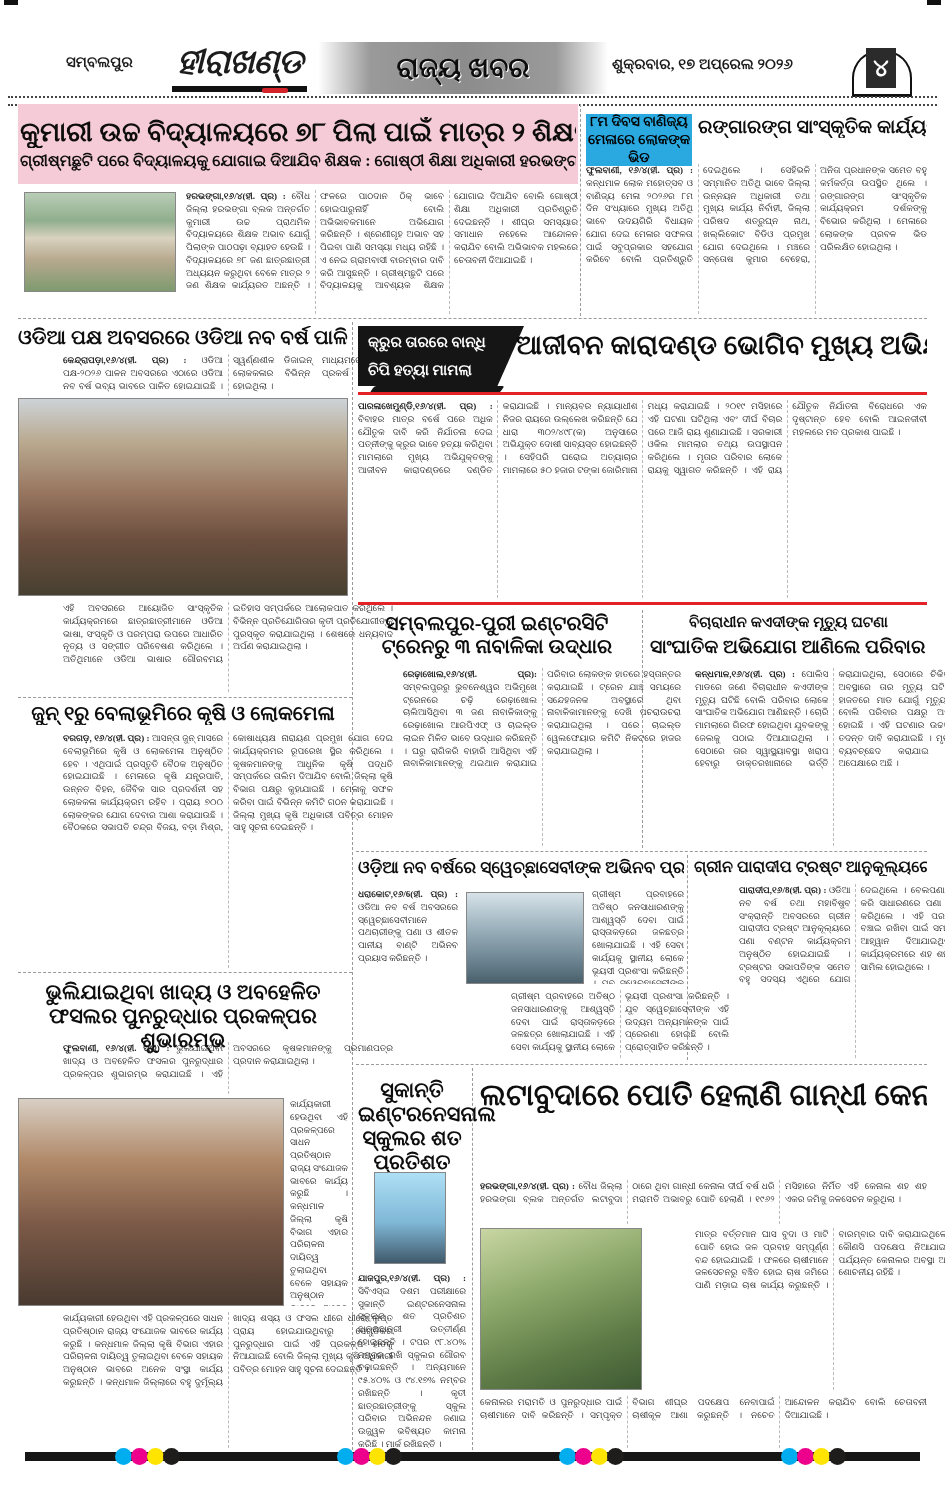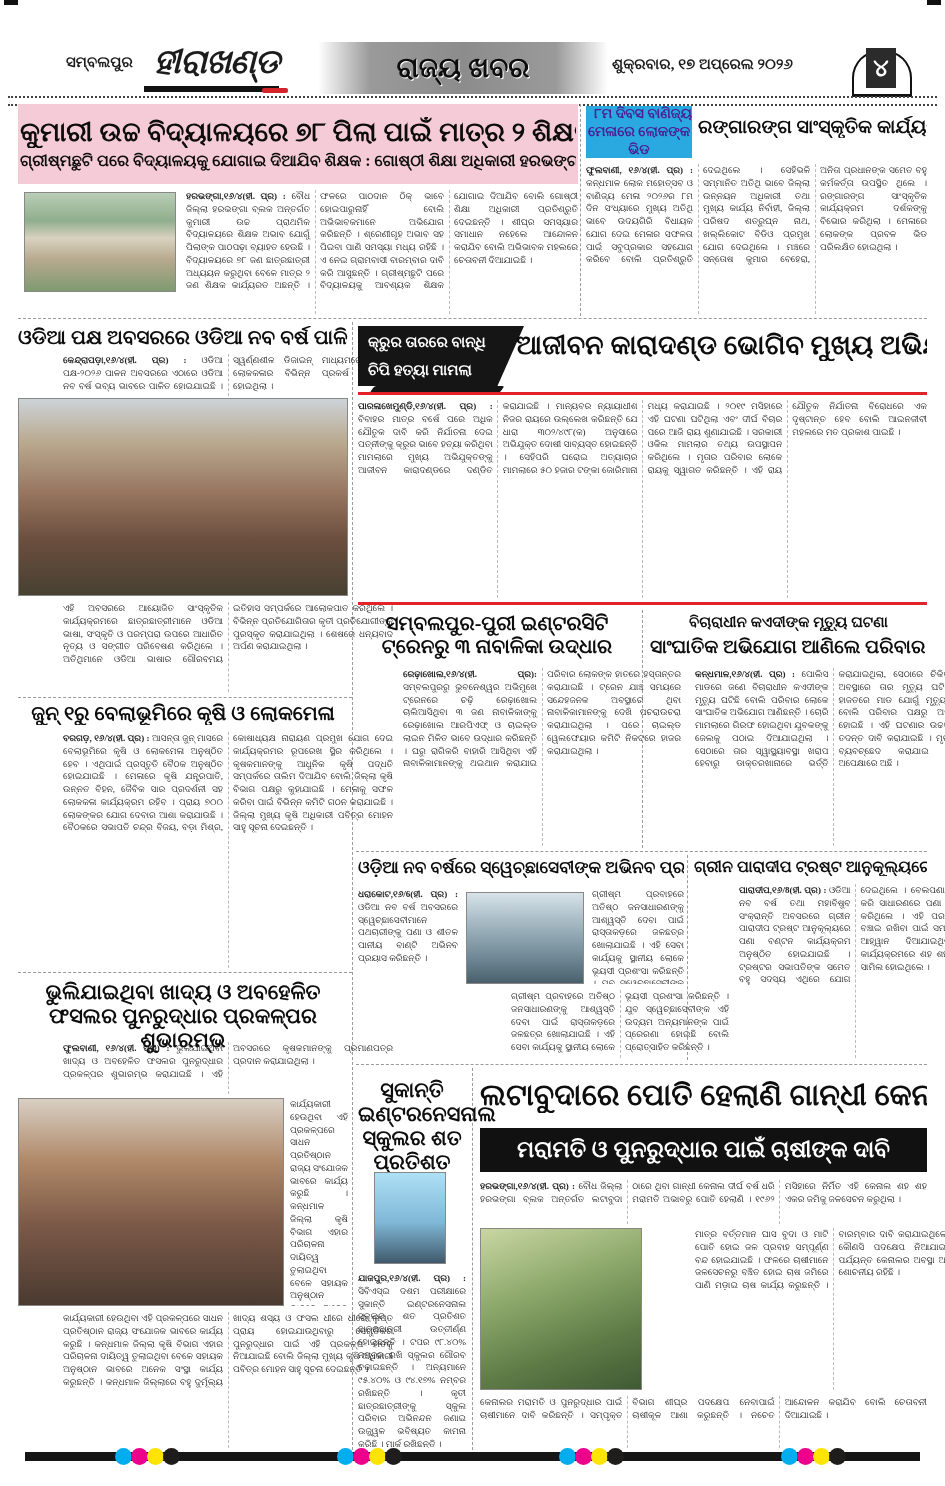--- a/index.html
+++ b/index.html
@@ -2,22 +2,22 @@
 <html><head>
 <meta charset="utf-8">
 <style>
   html,body{margin:0;padding:0;background:#e9e9e9;}
   .page{position:relative;width:945px;height:1486px;background:#ffffff;margin:0 auto;
         font-family:Liberation Serif, serif;color:#1c1c1c;overflow:hidden;}
   .abs{position:absolute;}
 
   
   .edition{left:66px;top:54px;font-size:15px;font-weight:bold;}
-  .logo{left:144px;top:40px;width:135px;height:46px;font-size:34px;font-weight:900;
-        letter-spacing:-1px;border-bottom:6px solid #111;line-height:44px;text-align:right;
+  .logo{left:172px;top:40px;width:135px;height:46px;font-size:34px;font-weight:900;
+        letter-spacing:-1px;border-bottom:6px solid #111;line-height:44px;text-align:center;
         font-style:italic;}
   .logo-redmark{left:262px;top:88px;width:26px;height:5px;background:#d5232a;border-radius:2px;}
   .section-banner{left:318px;top:42px;width:290px;height:52px;
         background:linear-gradient(90deg,rgba(170,170,170,0) 0%,#9a9a9a 18%,#8c8c8c 50%,#9a9a9a 82%,rgba(170,170,170,0) 100%);
         display:flex;align-items:center;justify-content:center;}
   .section-banner span{font-size:28px;font-weight:900;color:#0d0d0d;text-shadow:1px 1px 0 #fff;}
   .dateline-top{left:612px;top:56px;font-size:15px;font-weight:bold;}
   .page-badge{left:852px;top:50px;width:56px;height:42px;border:2px solid #111;
         border-bottom:3px solid #111;border-radius:28px 28px 0 0;background:#fff;}
   .page-badge .num{position:absolute;left:12px;top:-4px;width:30px;height:40px;background:#2b2b2b;
@@ -35,22 +35,22 @@
   .headline{font-weight:900;color:#0d0d0d;text-align:center;line-height:1.15;}
   .nowrap{white-space:nowrap;overflow:hidden;}
   .body-text{font-size:9px;line-height:1.42;text-align:justify;overflow:hidden;color:#222;}
   .cols2{column-count:2;column-gap:10px;column-rule:1px dashed #bbb;margin-left:45px;}
   .cols3{column-count:3;column-gap:10px;column-rule:1px dashed #bbb;}
   .cols4{column-count:4;column-gap:10px;column-rule:1px dashed #bbb;}
   .dl{font-weight:bold;}
 
   
   .pink-band{background:#f5cbd8;display:flex;flex-direction:column;align-items:center;justify-content:center;}
-  .kicker-blue{background:#2aa9e0;color:#4c1d95;font-weight:bold;font-size:14px;line-height:1.3;
-        display:flex;flex-direction:column;align-items:flex-end;justify-content:center;text-align:center;}
+  .kicker-blue{background:#2aa9e0;color:#000000;font-weight:bold;font-size:14px;line-height:1.3;
+        display:flex;flex-direction:column;align-items:center;justify-content:center;text-align:center;margin-top:8px;}
   .kicker-black{background:#151515;color:#fff;font-weight:bold;font-size:15px;line-height:1.35;
         display:flex;flex-direction:column;align-items:flex-start;justify-content:center;padding:4px 10px;
         clip-path:polygon(0 0,100% 0,84% 100%,0 100%);gap:8px;}
   .swoosh{background:#151515;height:7px;transform:skewX(-35deg);border-radius:2px;}
   .rev-bar{background:#111;color:#fff;font-weight:900;display:flex;align-items:center;justify-content:center;}
 
   
   .photo{border:1px solid #888;box-sizing:border-box;}
   .ph-school{background:linear-gradient(180deg,#b9cdb6 0%,#8fae8c 28%,#d9d2c0 46%,#b7a98e 68%,#7e9a6f 100%);}
   .ph-group{background:linear-gradient(180deg,#cdd3d8 0%,#b9a98f 22%,#97755f 48%,#6b4e3e 72%,#474031 100%);}
@@ -181,23 +181,20 @@
   <div class="abs hdash" style="left:356px;top:1064px;width:571px;"></div>
   <div class="abs vdash" style="left:472px;top:1068px;height:382px;"></div>
   <div class="abs headline" style="left:358px;top:1078px;width:108px;font-size:21px;">ସୁକାନ୍ତି ଇଣ୍ଟରନେସନାଲ ସ୍କୁଲର ଶତ ପ୍ରତିଶତ ସଫଳତା</div>
   <div class="abs photo ph-student" style="left:374px;top:1172px;width:72px;height:92px;"></div>
   <div class="abs body-text" style="left:358px;top:1272px;width:108px;height:176px;">
     <span class="dl">ଯାଜପୁର,୧୬/୪(ହୀ. ପ୍ର) :</span>
     <span>ସିବିଏସ୍ଇ ଦଶମ ପରୀକ୍ଷାରେ ସୁକାନ୍ତି ଇଣ୍ଟରନେସନାଲ ସ୍କୁଲର ଶତ ପ୍ରତିଶତ ଛାତ୍ରଛାତ୍ରୀ ଉତ୍ତୀର୍ଣ୍ଣ ହୋଇଛନ୍ତି । ଟପର ୯୮.୪୦% ନମ୍ବର ରଖି ସ୍କୁଲର ଗୌରବ ବଢ଼ାଇଛନ୍ତି । ଅନ୍ୟମାନେ ୯୫.୪୦% ଓ ୯୪.୧୭% ନମ୍ବର ରଖିଛନ୍ତି । କୃତୀ ଛାତ୍ରଛାତ୍ରୀଙ୍କୁ ସ୍କୁଲ ପରିବାର ଅଭିନନ୍ଦନ ଜଣାଇ ଉଜ୍ଜ୍ୱଳ ଭବିଷ୍ୟତ କାମନା କରିଛି । ମାର୍କ ରଖିଛନ୍ତି ।</span>
   </div>
 
   <div class="abs headline nowrap" style="left:480px;top:1078px;width:447px;font-size:30px;">ଲଟାବୁଦାରେ ପୋତି ହେଲାଣି ଗାନ୍ଧୀ କେନାଲ</div>
-  <div class="abs rev-bar" style="left:480px;top:1128px;width:447px;height:44px;font-size:23px;">
-    <span>ମରାମତି ଓ ପୁନରୁଦ୍ଧାର ପାଇଁ ଚାଷୀଙ୍କ ଦାବି</span>
-  </div>
   <div class="abs body-text cols3" style="left:480px;top:1180px;width:447px;height:44px;">
     <span class="dl">ହରଭଙ୍ଗା,୧୬/୪(ହୀ. ପ୍ର) :</span>
     <span>ବୌଧ ଜିଲ୍ଲା ହରଭଙ୍ଗା ବ୍ଲକ ଅନ୍ତର୍ଗତ ଲଟାବୁଦା ଠାରେ ଥିବା ଗାନ୍ଧୀ କେନାଲ ଦୀର୍ଘ ବର୍ଷ ଧରି ମରାମତି ଅଭାବରୁ ପୋତି ହେଲାଣି । ୧୯୬୨ ମସିହାରେ ନିର୍ମିତ ଏହି କେନାଲ ଶହ ଶହ ଏକର ଜମିକୁ ଜଳସେଚନ କରୁଥିଲା ।</span>
   </div>
   <div class="abs photo ph-canal" style="left:480px;top:1228px;width:162px;height:162px;"></div>
   <div class="abs body-text cols2" style="left:650px;top:1228px;width:277px;height:162px;">ମାତ୍ର ବର୍ତ୍ତମାନ ଘାସ ବୁଦା ଓ ମାଟି ପୋତି ହୋଇ ଜଳ ପ୍ରବାହ ସମ୍ପୂର୍ଣ୍ଣ ବନ୍ଦ ହୋଇଯାଇଛି । ଫଳରେ ଚାଷୀମାନେ ଜଳସେଚନରୁ ବଞ୍ଚିତ ହୋଇ ଚାଷ ଜମିରେ ପାଣି ମଡ଼ାଇ ଚାଷ କାର୍ଯ୍ୟ କରୁଛନ୍ତି । ବାରମ୍ବାର ଦାବି କରାଯାଇଥିଲେ ମଧ୍ୟ କୌଣସି ପଦକ୍ଷେପ ନିଆଯାଇନାହିଁ । ପର୍ଯ୍ୟନ୍ତ କେନାଲର ଅବସ୍ଥା ଅତ୍ୟନ୍ତ ଶୋଚନୀୟ ରହିଛି ।</div>
   <div class="abs body-text cols3" style="left:480px;top:1396px;width:447px;height:52px;">କେନାଲର ମରାମତି ଓ ପୁନରୁଦ୍ଧାର ପାଇଁ ଚାଷୀମାନେ ଦାବି କରିଛନ୍ତି । ସମ୍ପୃକ୍ତ ବିଭାଗ ଶୀଘ୍ର ପଦକ୍ଷେପ ନେବାପାଇଁ ଚାଷୀକୂଳ ଆଶା କରୁଛନ୍ତି । ନଚେତ ଆନ୍ଦୋଳନ କରାଯିବ ବୋଲି ଚେତାବନୀ ଦିଆଯାଇଛି ।</div>
 
   <div class="abs bottom-rule">
     <div class="dotset" style="left:90px;">

